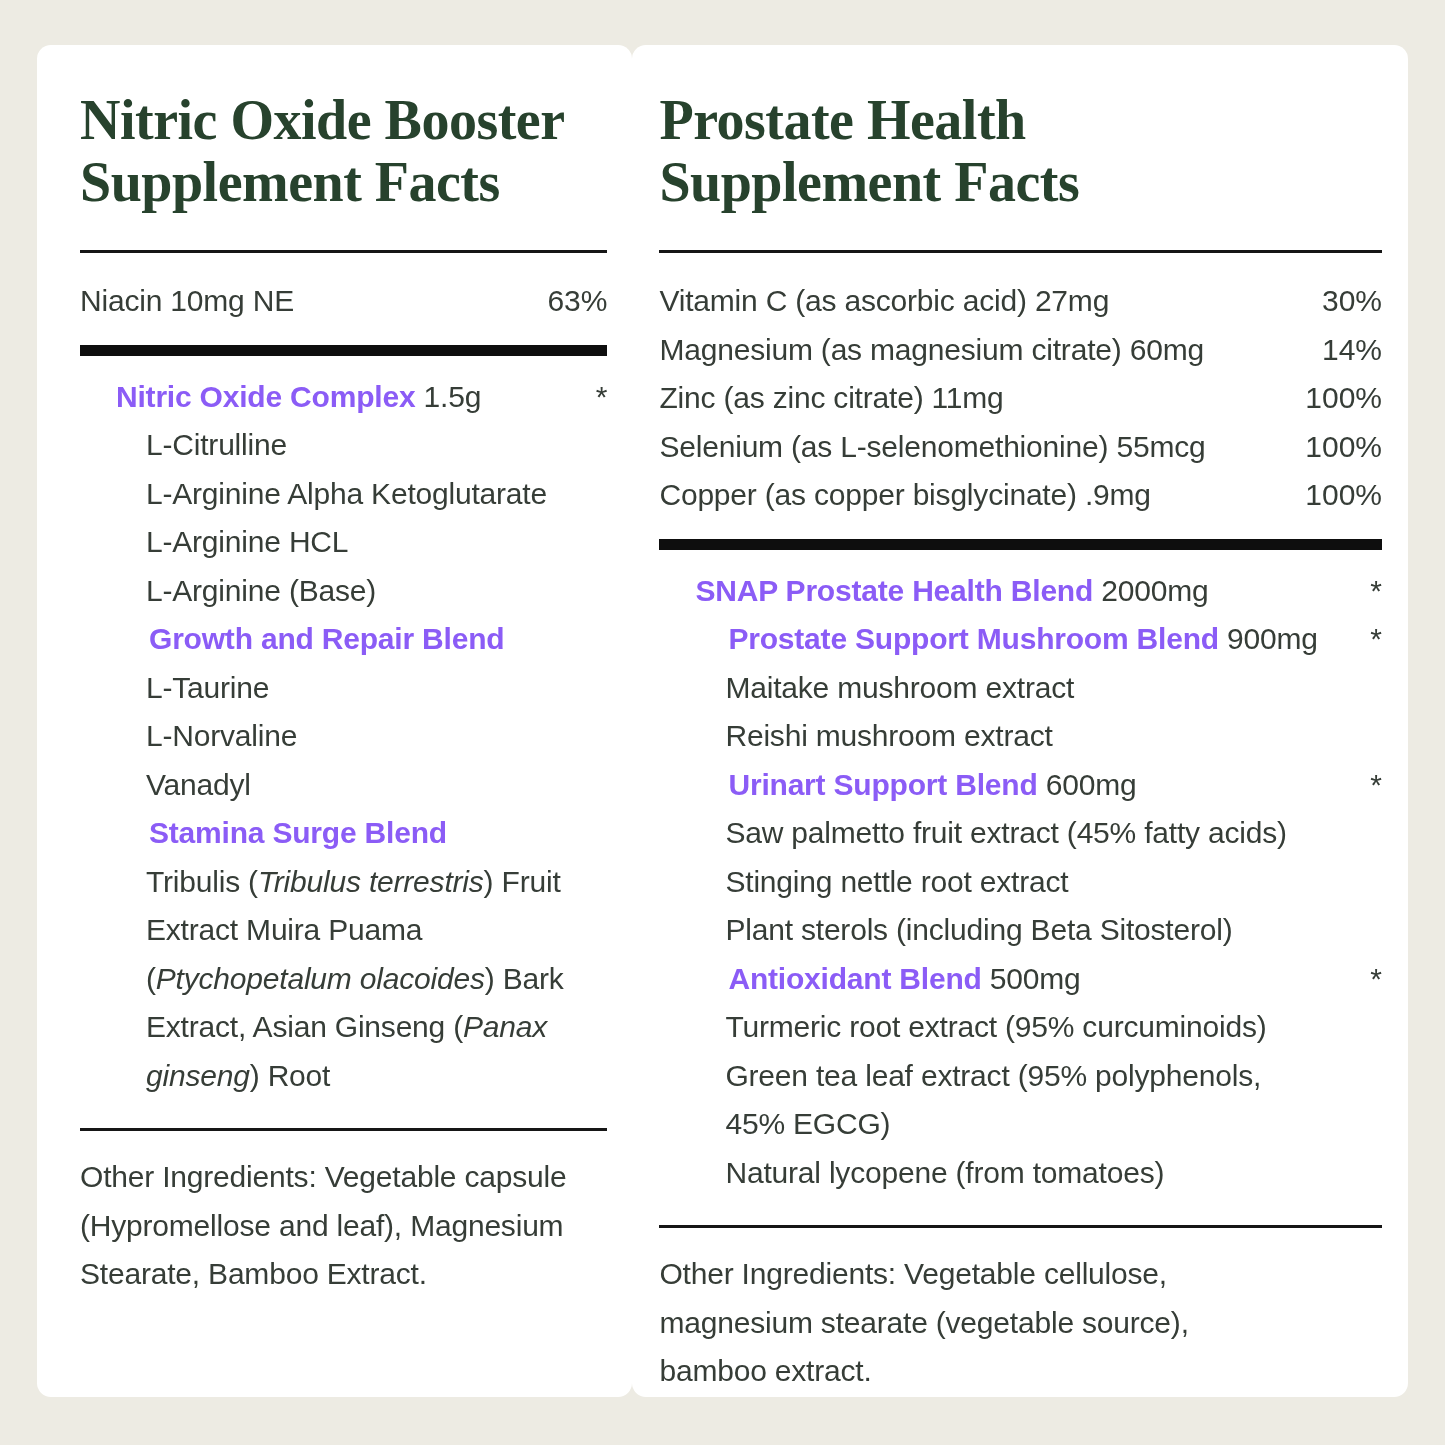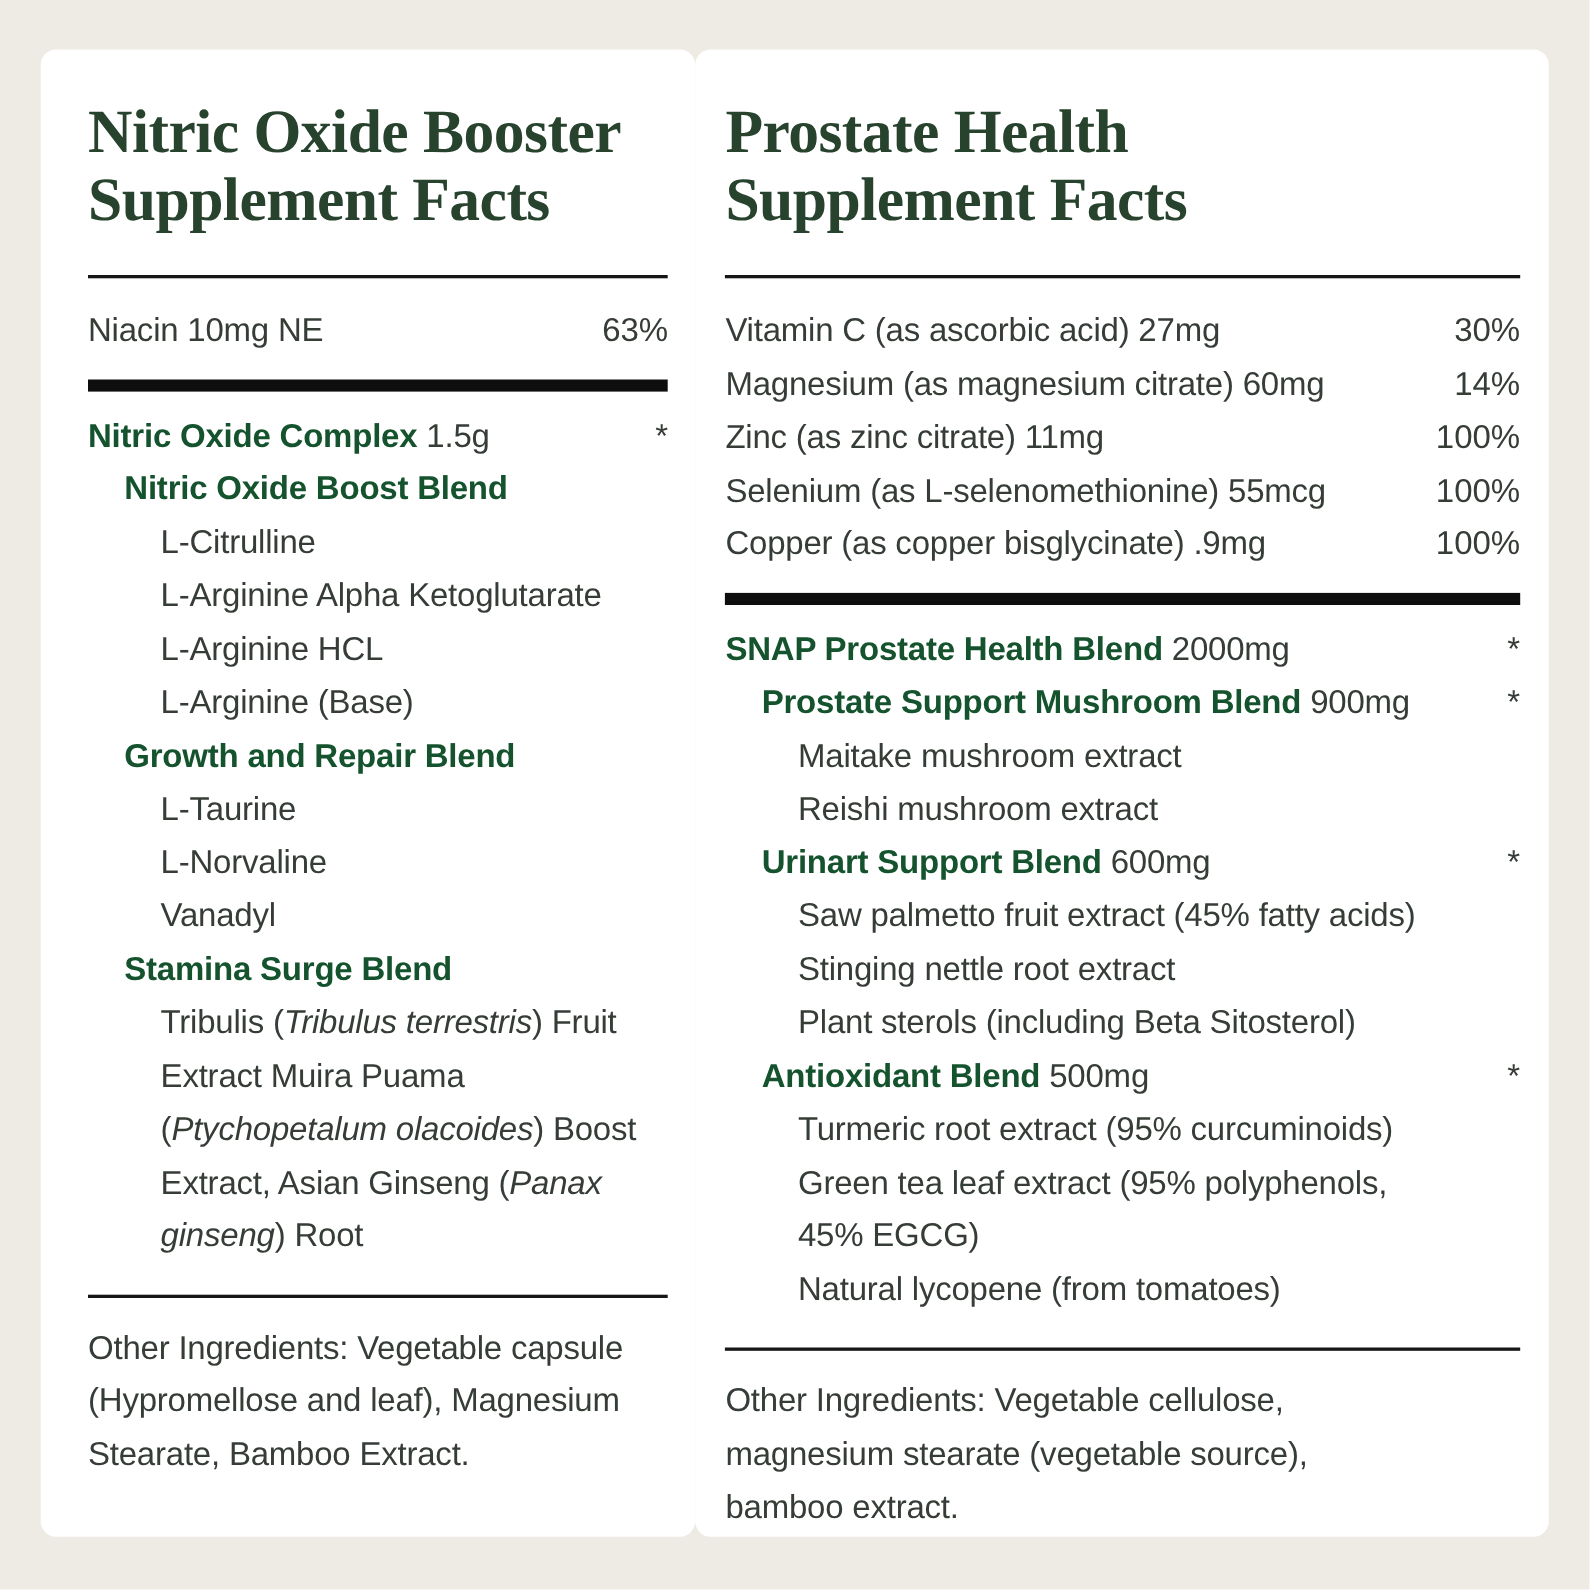--- a/index.html
+++ b/index.html
@@ -38,21 +38,21 @@
 
   .rows-top { margin-top: 24px; }
 
   .row {
     display: flex; justify-content: space-between; align-items: baseline;
     font-size: 30px; line-height: 48.5px;
     color: #363D37;
     white-space: nowrap;
   }
   .row .label { letter-spacing: -0.2px; }
-  .row .b { font-weight: 700; color: #14532d; }
+  .row .b { font-weight: 700; color: #8b5cf6; margin-left: 36px; }
   .row .i { font-style: italic; }
   .indent-1 .label { padding-left: 33px; }
   .indent-2 .label { padding-left: 66px; }
 
   .percent { font-size: 30px; color: #363D37; }
   .asterisk { font-size: 30px; color: #363D37; }
 
   .other-line {
     font-size: 30px; line-height: 48.5px;
     color: #363D37;
@@ -75,23 +75,20 @@
           <span class="label"><span>Niacin 10mg NE</span></span>
           <span class="percent">63%</span>
         </div>
       </div>
       <div class="rule-thick"></div>
       <div>
         <div class="row indent-0">
           <span class="label"><span class="b">Nitric Oxide Complex</span><span> 1.5g</span></span>
           <span class="asterisk">*</span>
         </div>
-        <div class="row indent-1">
-          <span class="label"><span class="b">Nitric Oxide Boost Blend</span></span>
-        </div>
         <div class="row indent-2">
           <span class="label"><span>L-Citrulline</span></span>
         </div>
         <div class="row indent-2">
           <span class="label"><span>L-Arginine Alpha Ketoglutarate</span></span>
         </div>
         <div class="row indent-2">
           <span class="label"><span>L-Arginine HCL</span></span>
         </div>
         <div class="row indent-2">
@@ -112,21 +109,21 @@
         <div class="row indent-1">
           <span class="label"><span class="b">Stamina Surge Blend</span></span>
         </div>
         <div class="row indent-2">
           <span class="label"><span>Tribulis (</span><span class="i">Tribulus terrestris</span><span>) Fruit</span></span>
         </div>
         <div class="row indent-2">
           <span class="label"><span>Extract Muira Puama</span></span>
         </div>
         <div class="row indent-2">
-          <span class="label"><span>(</span><span class="i">Ptychopetalum olacoides</span><span>) Boost</span></span>
+          <span class="label"><span>(</span><span class="i">Ptychopetalum olacoides</span><span>) Bark</span></span>
         </div>
         <div class="row indent-2">
           <span class="label"><span>Extract, Asian Ginseng (</span><span class="i">Panax</span></span>
         </div>
         <div class="row indent-2">
           <span class="label"><span class="i">ginseng</span><span>) Root</span></span>
         </div>
       </div>
       <div class="rule-thin rule-bottom"></div>
       <div>

